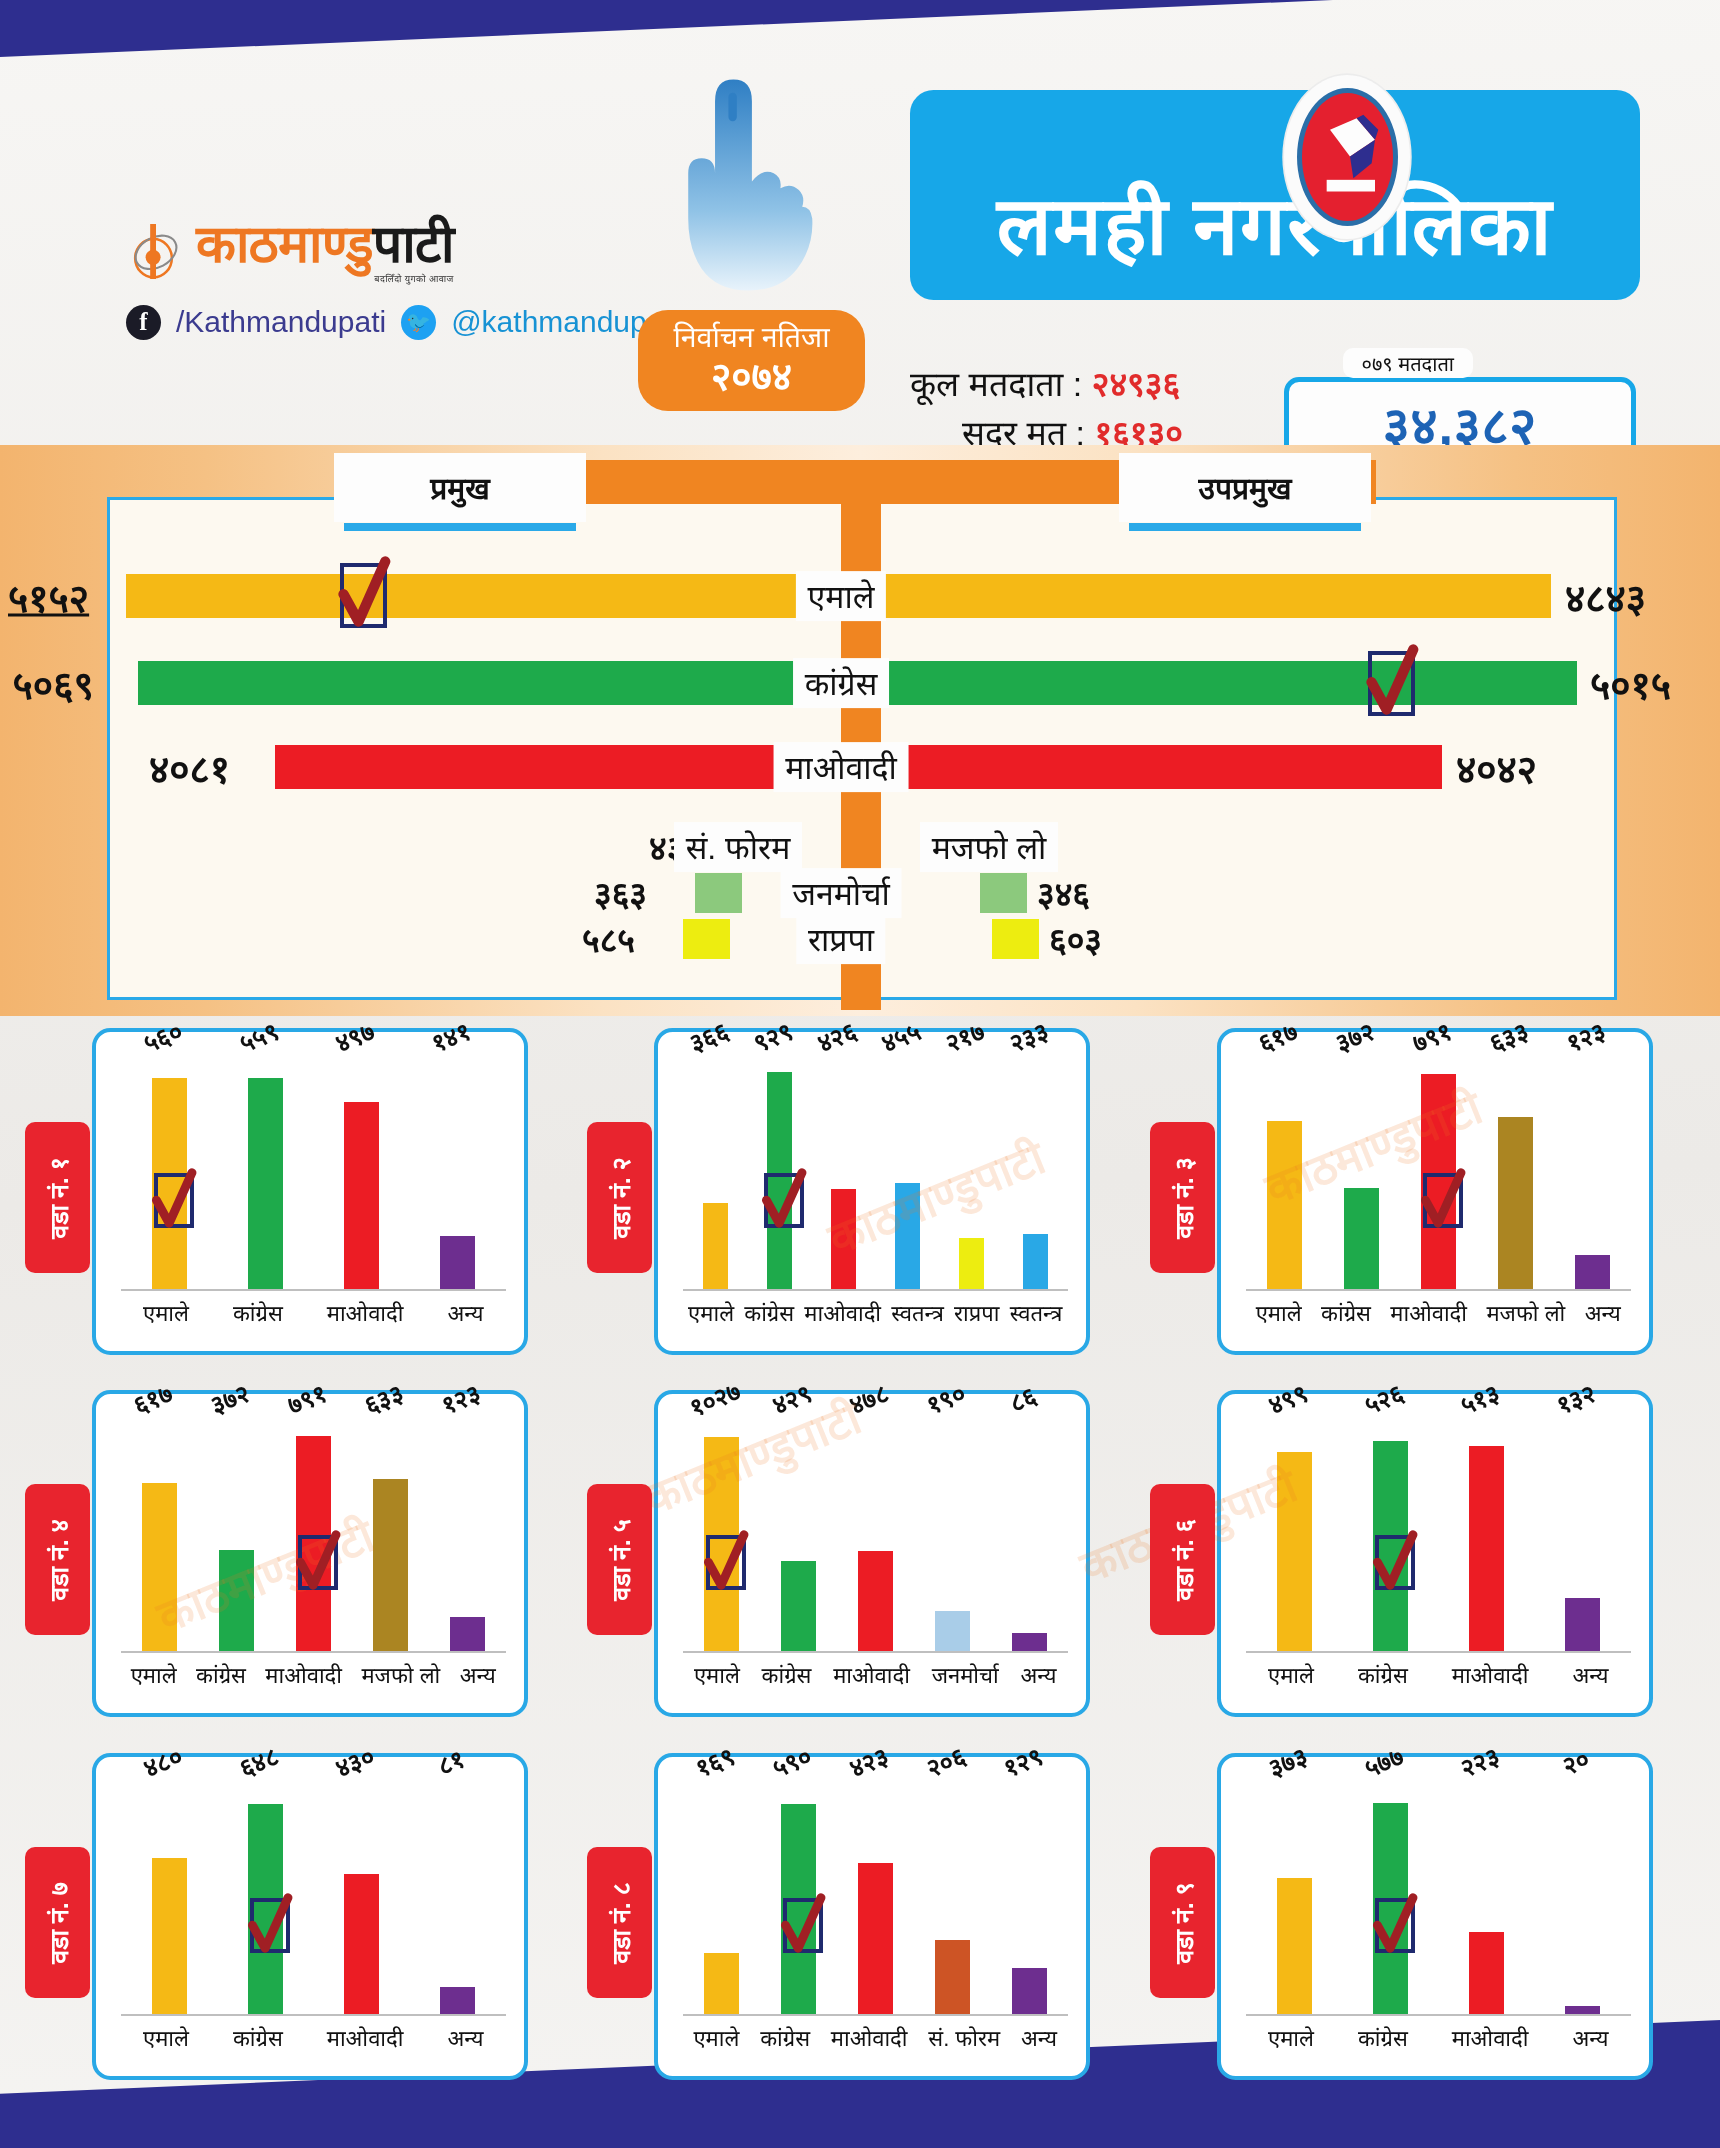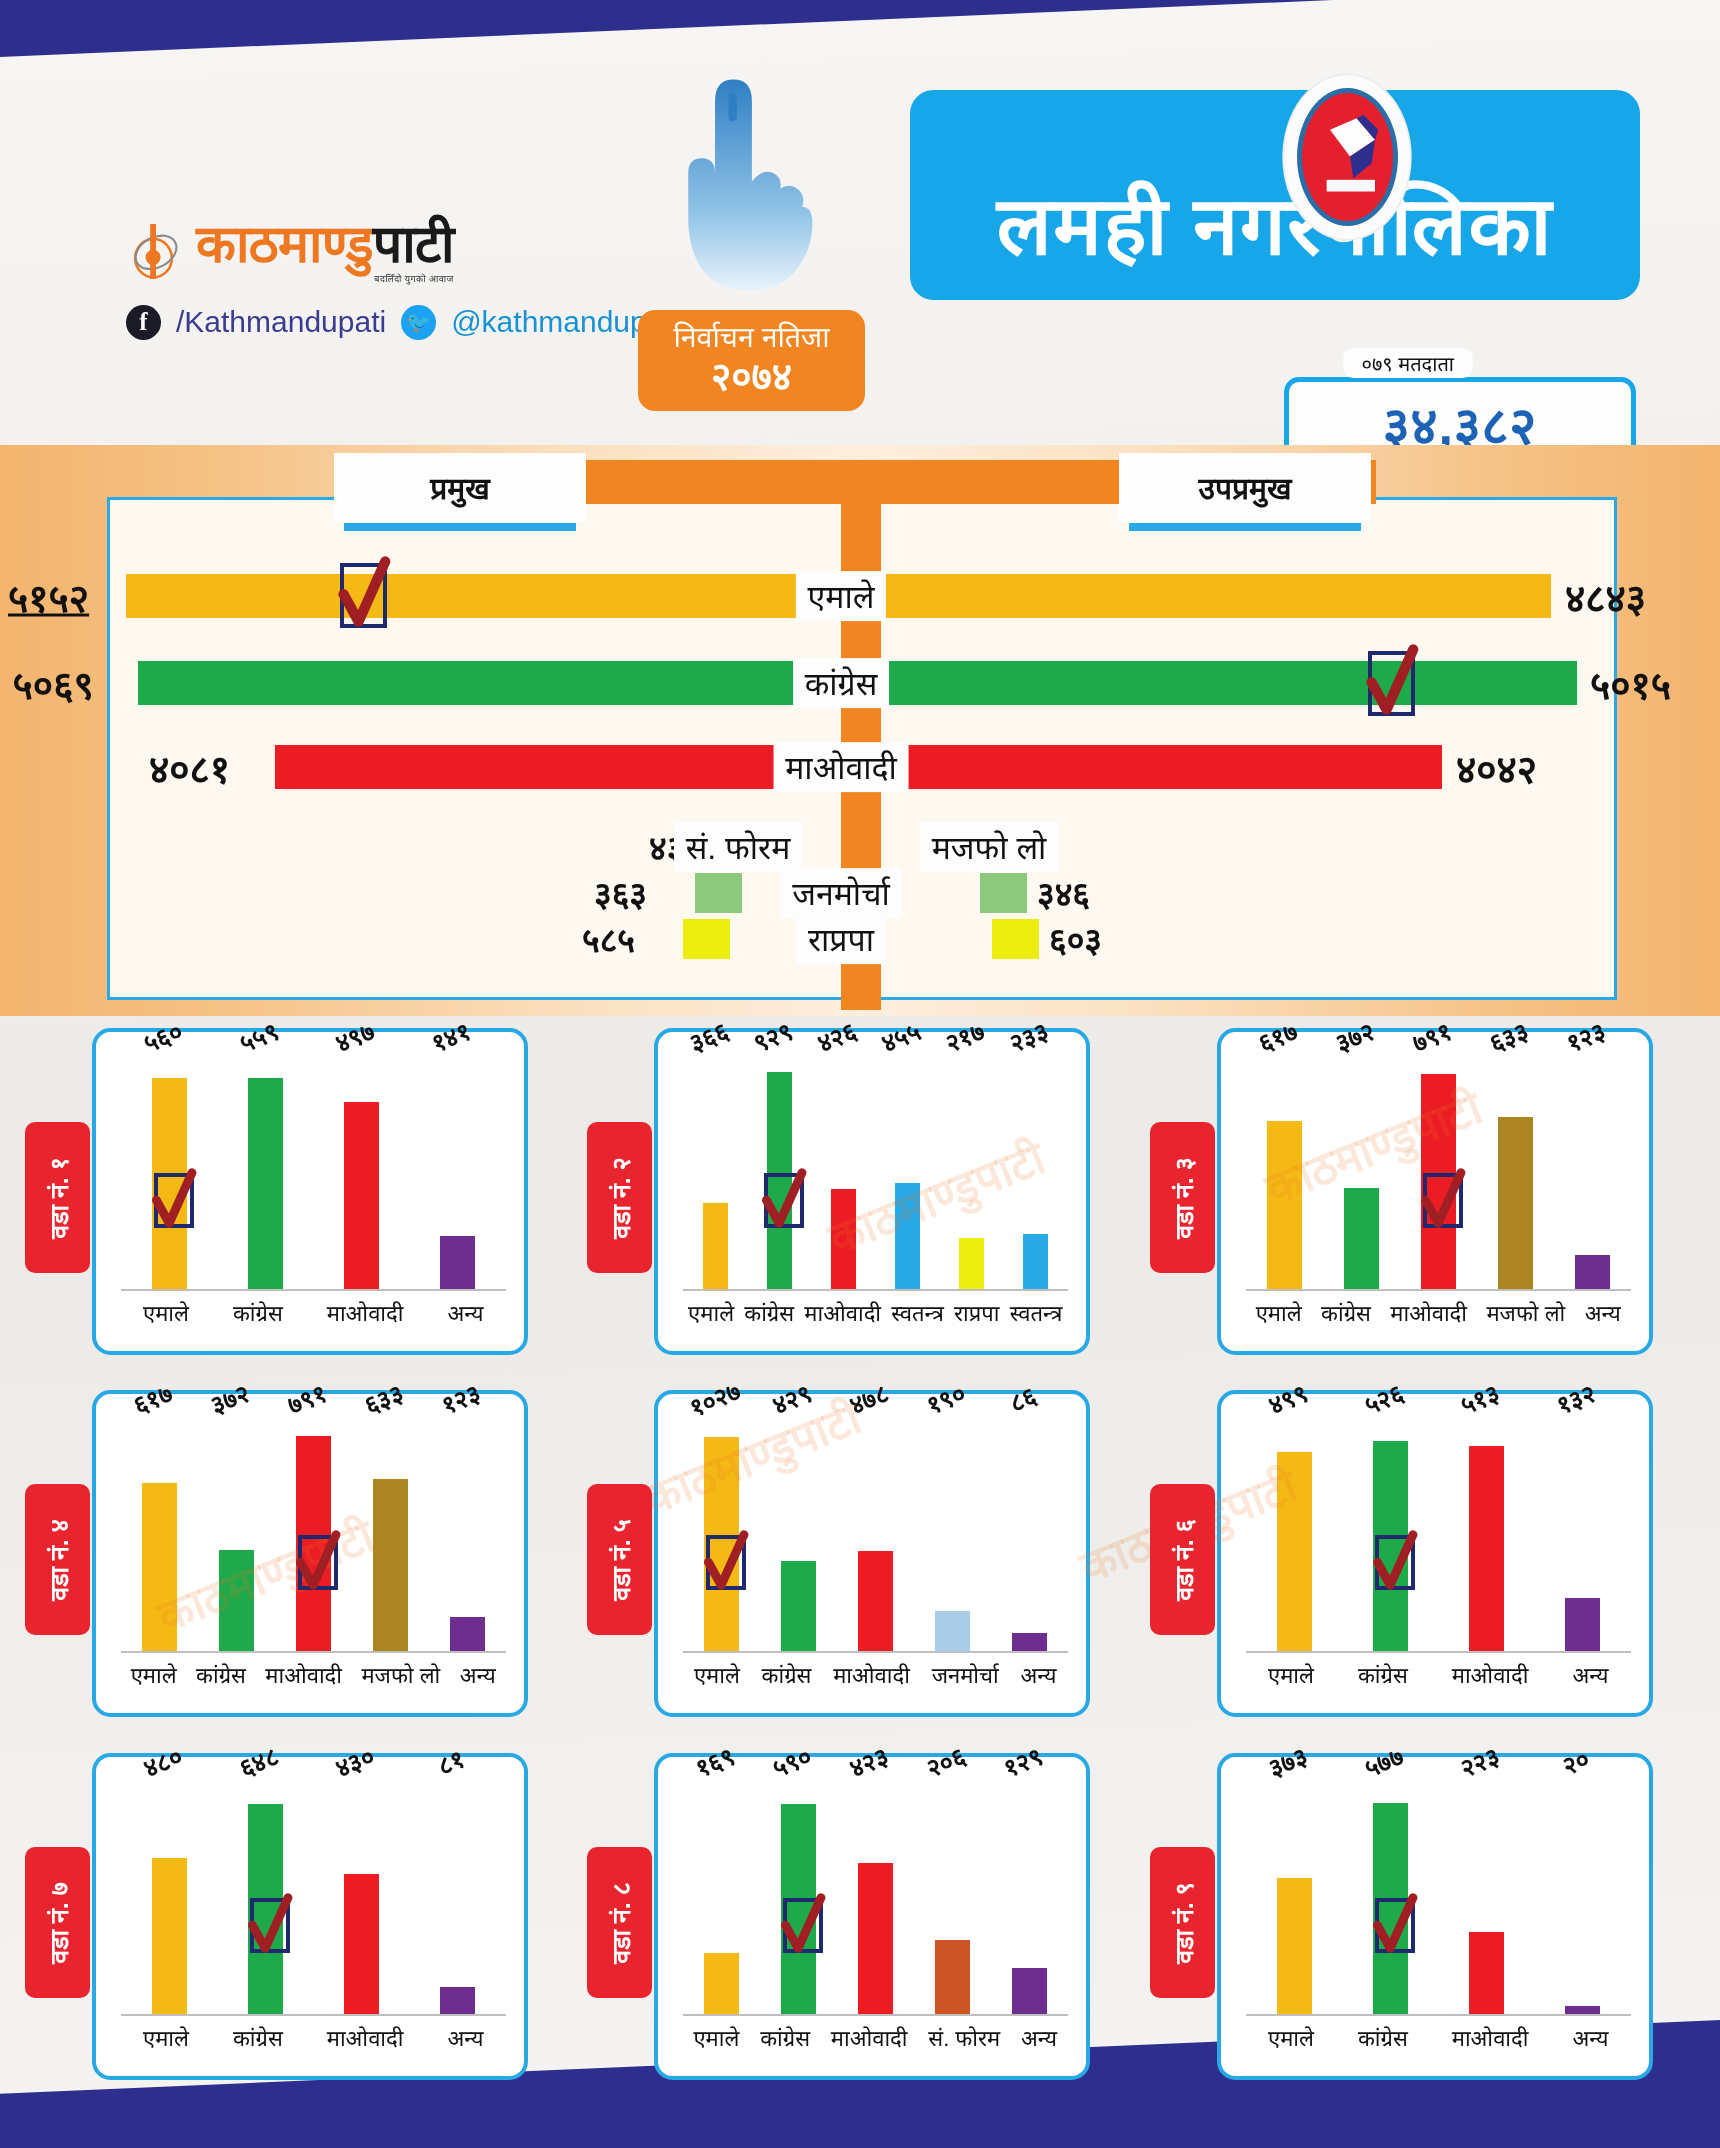--- a/index.html
+++ b/index.html
@@ -55,21 +55,21 @@
     display: flex; align-items: center; justify-content: center;
   }
   .social-a { color: #3b3b8f; } .social-b { color: #1792d4; }
 
   
   .finger { position: absolute; left: 663px; top: 21px; width: 151px; height: 243px; }
 
   
   .nirbachan {
     position: absolute; left: 638px; top: 260px; width: 227px; height: 101px;
-    background: #f08521; border-radius: 17px; color: #fff; text-align: center;
+    background: #f08521; border-radius: 30px; color: #fff; text-align: center;
     display: flex; flex-direction: column; justify-content: center; line-height: 1.05;
   }
   .nirbachan .l1 { font-size: 28.5px; }
   .nirbachan .l2 { font-size: 39px; font-weight: bold; margin-top: 3.4px; }
 
   
   .title-block {
     position: absolute; left: 910px; top: 40px; width: 730px; height: 210px;
     background: #17a7e8; border-radius: 23.5px;
   }
@@ -270,20 +270,30 @@
       <div class="ec-inner">
         <svg class="ec-ballot" viewBox="0 0 78 110">
           <path d="M12 20 L44 6 L66 32 L36 52 Z" fill="#fdfdfd"></path>
           <path d="M44 6 L66 32 L70 20 L52 2 Z" fill="#2e2e8f"></path>
           <path d="M36 52 L66 32 L62 60 L40 78 Z" fill="#2e2e8f"></path>
           <rect x="8" y="80" width="58" height="14" fill="#fdfdfd"></rect>
         </svg>
       </div>
     </div>
 
+    <div class="stats">
+      <div class="line">
+        <span>कूल मतदाता :</span>
+        <span class="num">२४९३६</span>
+      </div>
+      <div class="line" style="padding-left:52px">
+        <span>सदर मत :</span>
+        <span class="num">१६१३०</span>
+      </div>
+    </div>
 
     <div class="voter-cap">०७९ मतदाता</div>
     <div class="voter-pill">
       <span class="big">३४,३८२</span>
     </div>
   </div>
 
   <div class="panel-wrap">
     <div class="panel-bg"></div>
     <div class="panel-box"></div>

